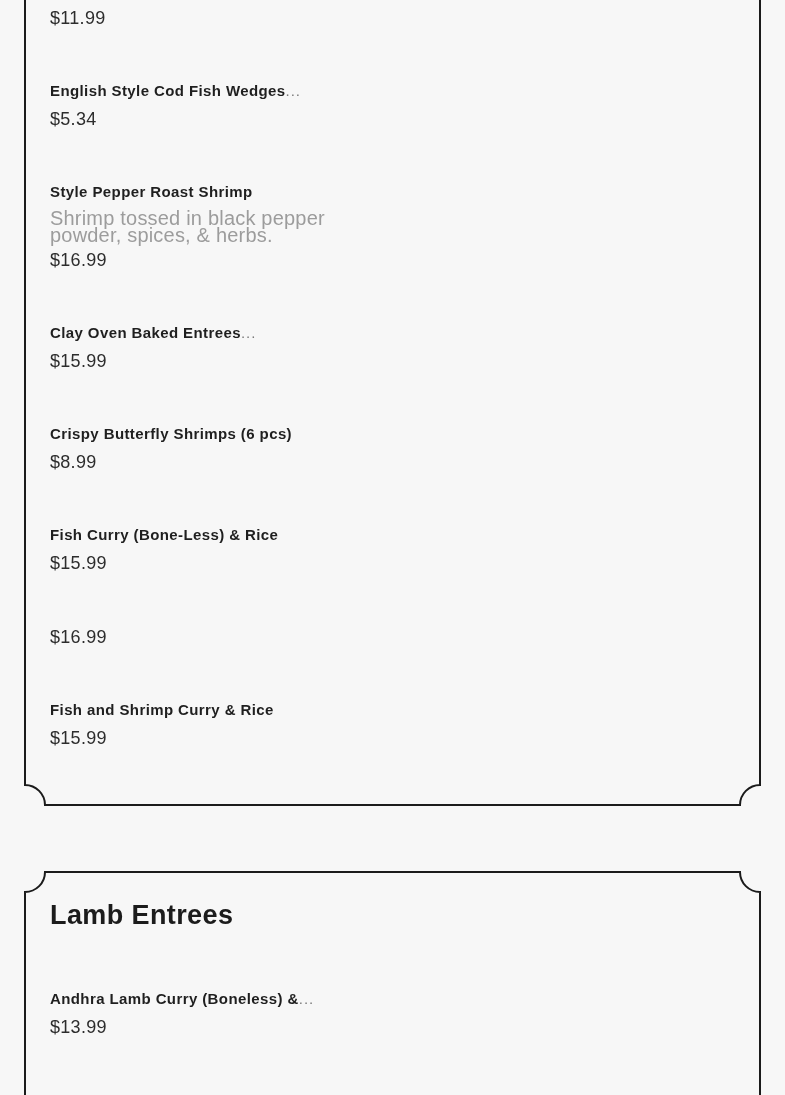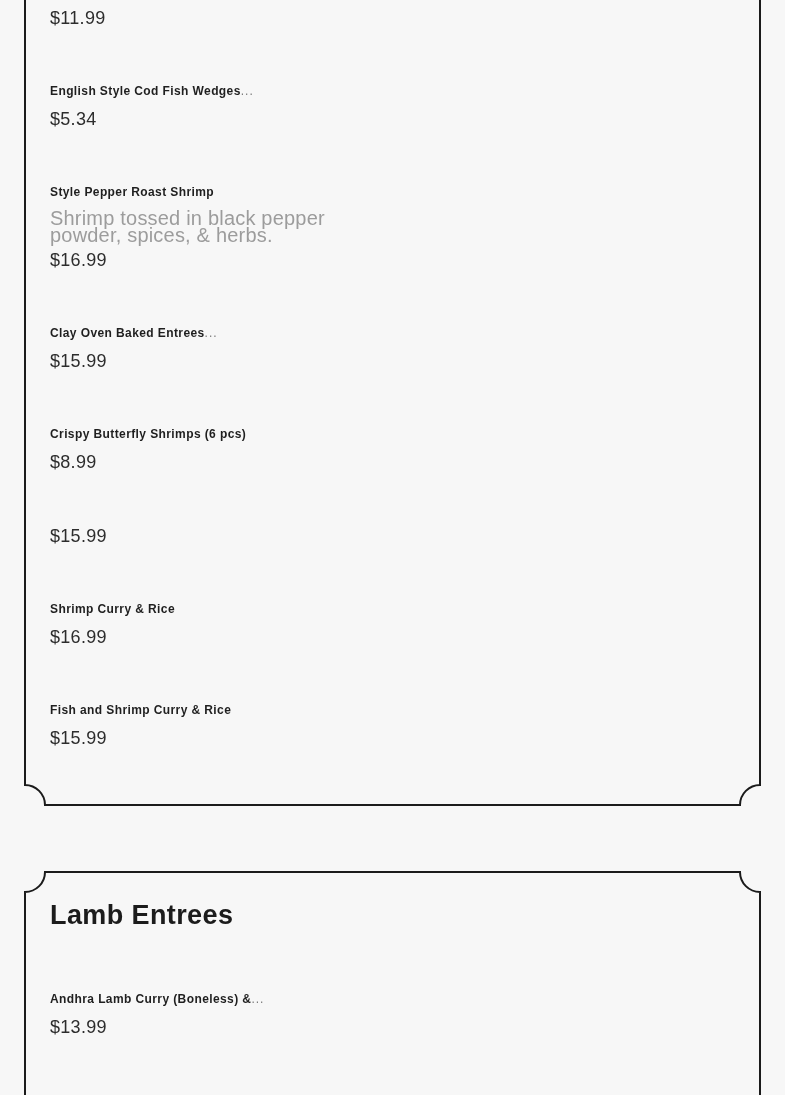--- a/index.html
+++ b/index.html
@@ -55,21 +55,21 @@
     font-size:27px;
     line-height:34px;
     font-weight:700;
     letter-spacing:0.4px;
     color:var(--heading-color,#1c1c1c);
   }
   .menu-item{margin:0 0 48px 0;}
   .menu-item:last-child{margin-bottom:0;}
   .item-title{
     margin:0;
-    font-size:12px;
+    font-size:15px;
     line-height:24px;
     font-weight:700;
     letter-spacing:0.4px;
     color:var(--title-color,#1f1f1f);
   }
   .item-title .ellipsis{
     font-weight:400;
     letter-spacing:1px;
     color:var(--ellipsis-color,#7a7a7a);
   }
@@ -118,25 +118,25 @@
       <h3 class="item-title"><span>Clay Oven Baked Entrees</span><span class="ellipsis">...</span></h3>
       <div class="item-price">$15.99</div>
     </div>
 
     <div class="menu-item">
       <h3 class="item-title"><span>Crispy Butterfly Shrimps (6 pcs)</span></h3>
       <div class="item-price">$8.99</div>
     </div>
 
     <div class="menu-item">
+      <h3 class="item-title"><span>Fish Curry (Bone-Less) &amp; Rice</span></h3>
       <div class="item-price">$15.99</div>
     </div>
 
     <div class="menu-item">
-      <h3 class="item-title"><span>Shrimp Curry &amp; Rice</span></h3>
       <div class="item-price">$16.99</div>
     </div>
 
     <div class="menu-item">
       <h3 class="item-title"><span>Fish and Shrimp Curry &amp; Rice</span></h3>
       <div class="item-price">$15.99</div>
     </div>
   </section>
 
   <section class="menu-card card-lamb">

